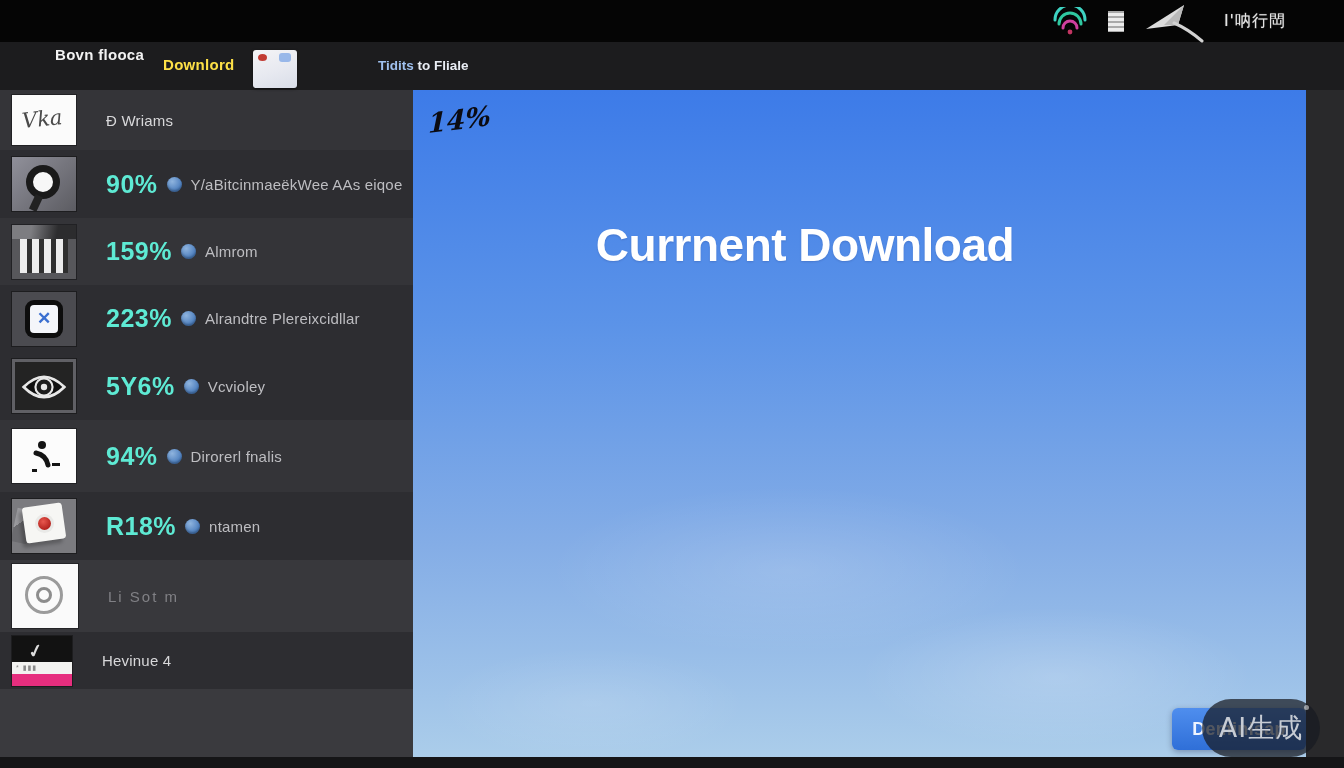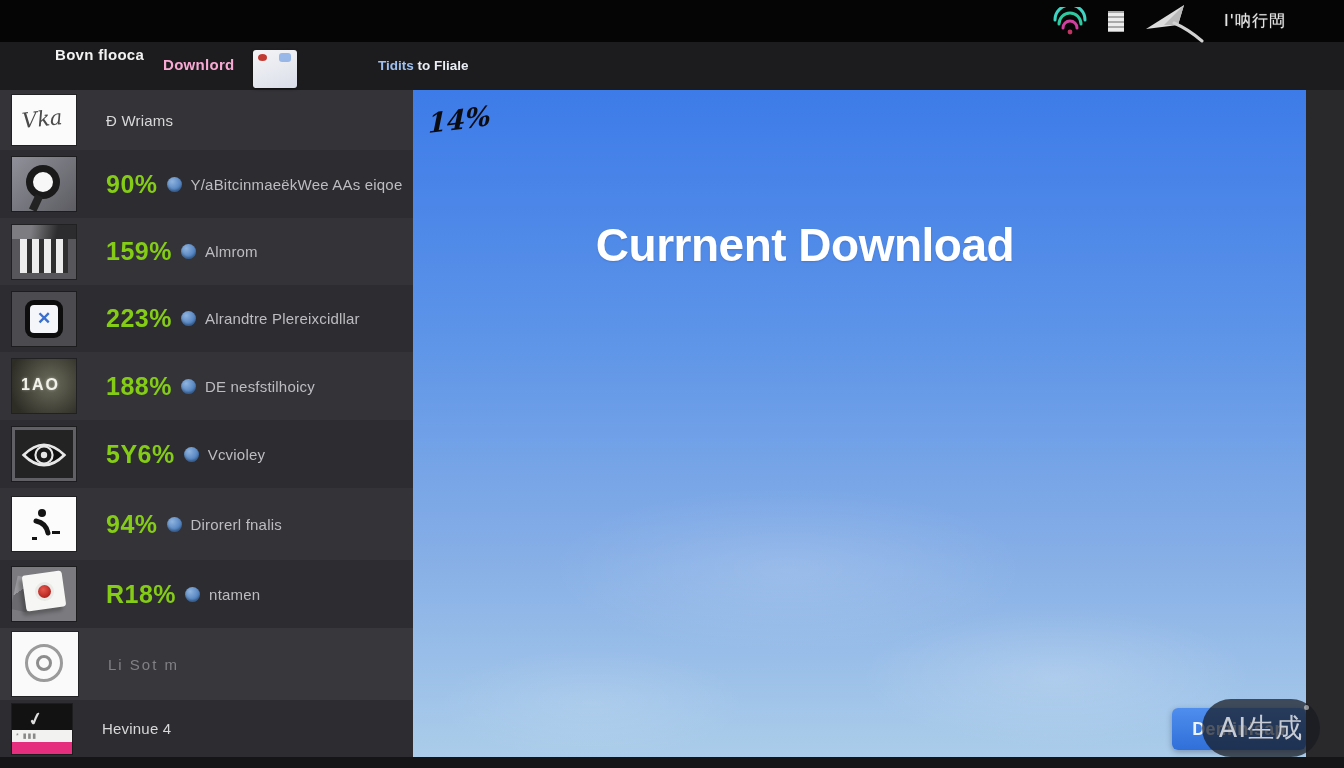--- a/index.html
+++ b/index.html
@@ -17,21 +17,21 @@
     background-clip:content-box; padding:3px 2px; }
   .plane-wrap { width:62px; height:40px; margin-top:4px; }
   .clock-text { color:#e3e3e3; font-size:16px; letter-spacing:1px;
     font-family:"DejaVu Sans", sans-serif; text-shadow:0 0 1px #888; }
 
   
   .appbar { position:absolute; left:0; top:42px; width:1344px; height:48px;
     background:#1c1c1e; z-index:30; }
   .appbar .menu1 { position:absolute; left:55px; top:4px; color:#f2f2f2;
     font-size:15px; font-weight:700; letter-spacing:0.3px; }
-  .appbar .menu2 { position:absolute; left:163px; top:14px; color:#f9a8d4;
+  .appbar .menu2 { position:absolute; left:163px; top:14px; color:#fde047;
     font-size:15px; font-weight:700; letter-spacing:0.3px; }
   .appbar .applink { position:absolute; left:378px; top:16px; color:#e9edf4;
     font-size:13.5px; font-weight:600; }
   .appbar .applink .lt { color:#9fc0ee; }
   .app-thumb { position:absolute; left:253px; top:8px; width:44px; height:38px;
     background:linear-gradient(160deg,#f4f4f6 0%, #e7e9f0 55%, #d9dde8 100%);
     border-radius:3px; z-index:35; box-shadow:0 1px 3px rgba(0,0,0,0.5); }
   .app-thumb .dot-red { position:absolute; left:5px; top:4px; width:9px; height:7px;
     border-radius:50%; background:#c23b33; }
   .app-thumb .dot-blue { position:absolute; right:6px; top:3px; width:12px; height:9px;
@@ -40,21 +40,21 @@
   
   .sidebar { position:absolute; left:0; top:90px; width:413px; height:667px;
     background:#3a3a3e; z-index:10; }
   .srow { position:relative; width:100%; display:flex; align-items:center; }
   .srow.alt-a { background:#343438; }
   .srow.alt-b { background:#2d2d31; }
   .srow.alt-c { background:#38383c; }
   .thumb { flex:0 0 auto; margin-left:12px; width:64px; height:54px;
     position:relative; overflow:hidden; box-shadow:0 0 0 1px rgba(0,0,0,0.35); }
   .rowtext { display:flex; align-items:center; margin-left:30px; gap:9px; min-width:0; }
-  .percent { color:#84cc16; font-size:25px; font-weight:700; letter-spacing:0.5px; }
+  .percent { color:#5eead4; font-size:25px; font-weight:700; letter-spacing:0.5px; }
   .percent:empty { display:none; }
   .bullet { width:15px; height:15px; border-radius:50%;
     background:radial-gradient(circle at 35% 30%, #8fb4de, #4a7cbc 70%);
     box-shadow:inset 0 -2px 2px rgba(0,0,0,0.25); }
   .rlabel { color:#bdbdc1; font-size:15px; white-space:nowrap; overflow:hidden;
     text-overflow:ellipsis; letter-spacing:0.2px; }
   .srow.first .rlabel { color:#d8d8da; font-size:15px; }
   .srow.muted .rlabel { color:#808085; letter-spacing:2px; }
 
   
@@ -224,30 +224,20 @@
         <span class="frame"></span>
         <span class="inner">✕</span>
       </div>
       <div class="rowtext">
         <span class="percent">223%</span>
         <span class="bullet"></span>
         <span class="rlabel">Alrandtre Plereixcidllar</span>
       </div>
     </div>
 
-    <div class="srow alt-a" style="height:68px">
-      <div class="thumb t-stencil">
-        <span>1AO</span>
-      </div>
-      <div class="rowtext">
-        <span class="percent">188%</span>
-        <span class="bullet"></span>
-        <span class="rlabel">DE nesfstilhoicy</span>
-      </div>
-    </div>
 
     <div class="srow alt-b" style="height:68px">
       <div class="thumb t-eye">
         <svg width="50" height="30" viewBox="0 0 44 28">
           <path d="M3 14 Q 22 -5 41 14 Q 22 33 3 14 Z" fill="#111" stroke="#e8e8e8" stroke-width="2.5"></path>
           <circle cx="22" cy="14" r="8" fill="#1c1c1c" stroke="#e8e8e8" stroke-width="2"></circle>
           <circle cx="22" cy="14" r="3" fill="#e8e8e8"></circle>
         </svg>
       </div>
       <div class="rowtext">

